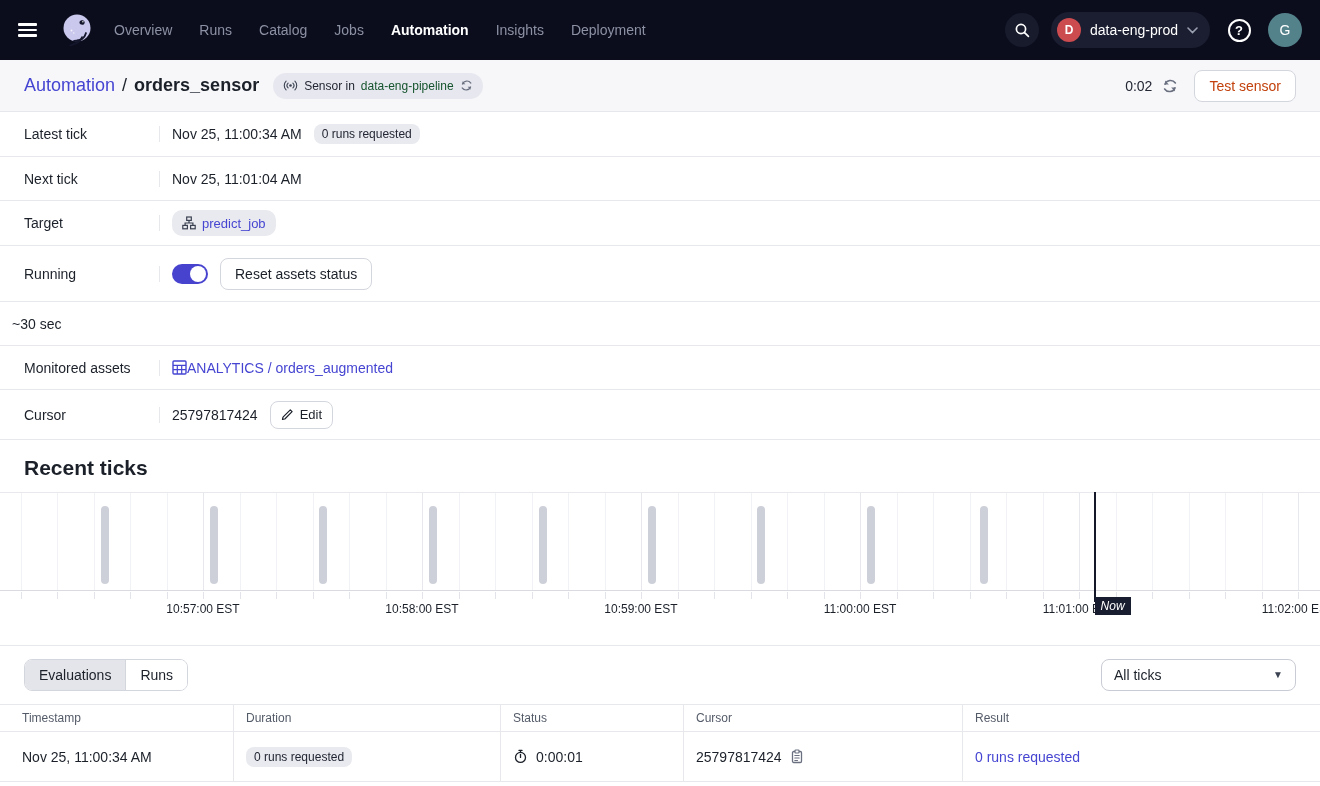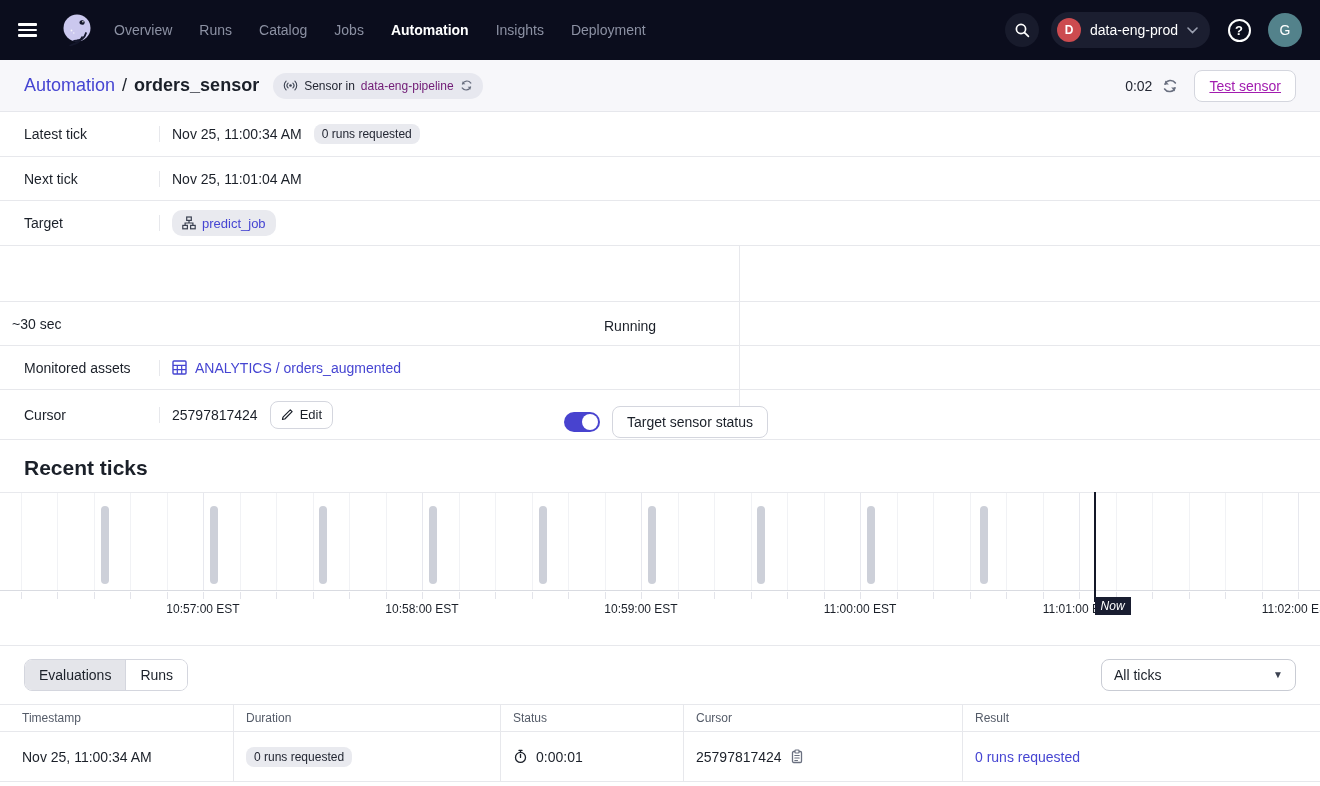--- a/index.html
+++ b/index.html
@@ -22,38 +22,38 @@
   .help-btn { width:34px; height:34px; display:flex; align-items:center; justify-content:center; cursor:pointer;}
   .help-ring { width:23px; height:23px; border:2px solid #fff; border-radius:50%; color:#fff; font-size:13px; font-weight:700; display:flex; align-items:center; justify-content:center;}
   .avatar { width:34px; height:34px; border-radius:50%; background:#53828B; color:#fff; font-size:14px; display:flex; align-items:center; justify-content:center; cursor:pointer;}
 
   
   .header-strip { height:52px; background:#F7F7FA; border-bottom:1px solid #E6E7EC; display:flex; align-items:center; padding:0 24px; }
   .crumb-link { color:#4645D2; font-size:18px; cursor:pointer; }
   .crumb-sep { font-size:18px; margin:0 7px; color:#1B2029; }
   .crumb-title { font-size:18px; font-weight:700; color:#1B2029; }
   .sensor-badge { margin-left:14px; background:#E7E8EF; border-radius:14px; height:26px; display:flex; align-items:center; gap:6px; padding:0 10px; font-size:12px; color:#232733; }
-  .sensor-badge a { color:#701a75; text-decoration:none; cursor:pointer; }
+  .sensor-badge a { color:#14532d; text-decoration:none; cursor:pointer; }
   .header-right { margin-left:auto; display:flex; align-items:center; gap:10px; }
   .countdown { font-size:14px; color:#232733; }
   .btn { background:#fff; border:1px solid #D4D6DE; border-radius:8px; font-family:inherit; font-size:14px; color:#1B2029; cursor:pointer; }
-  .test-btn { height:32px; padding:0 14px; color:#a21caf; margin-left:6px;text-decoration:underline; }
+  .test-btn { height:32px; padding:0 14px; color:#c2410c; margin-left:6px; }
 
   
   .detail-row { display:flex; border-bottom:1px solid #E7E8EC; align-items:center; }
   .detail-label { width:160px; flex:0 0 160px; border-right:1px solid #E7E8EC; display:flex; align-items:center; padding-left:24px; font-size:14px; color:#1B2029; }
   .detail-value { display:flex; align-items:center; padding-left:12px; gap:12px; flex:1; }
-  .h45{height:45px;} .h44{height:44px;} .h56{height:56px;flex-direction:column;} .h50{height:50px;}
+  .h45{height:45px;} .h44{height:44px;} .h56{height:56px;} .h50{height:50px;}
   .pill { background:#E9EAEF; border-radius:8px; padding:3px 8px; font-size:12px; color:#232733; white-space:nowrap; }
   .job-pill { background:#E9EAEF; border-radius:10px; height:26px; display:flex; align-items:center; gap:6px; padding:0 10px; cursor:pointer; }
   .job-pill span { color:#4645D2; font-size:13px; }
   .toggle { width:36px; height:20px; border-radius:10px; background:#4843CF; position:relative; cursor:pointer; flex:0 0 36px;}
   .toggle .knob { position:absolute; right:2px; top:2px; width:16px; height:16px; border-radius:50%; background:#fff; }
   .reset-btn { height:32px; padding:0 14px; }
-  .asset-link { display:flex; align-items:center; gap:8px; color:#4645D2; font-size:14px; text-decoration:none; cursor:pointer; }
+  .asset-link { display:flex; align-items:center; gap:0; color:#4645D2; font-size:14px; text-decoration:none; cursor:pointer; }
   .edit-btn { height:28px; padding:0 10px; display:flex; align-items:center; gap:6px; font-size:13px; }
 
   
   .section-heading { height:52px; display:flex; align-items:center; padding:4px 0 0 24px; font-size:21px; font-weight:700; color:#1B2029; }
   .tick-chart { position:relative; width:1320px; height:140px; overflow:hidden; }
   .tick-plot { position:absolute; left:0; top:0; width:1320px; height:99px; border-top:1px solid #E8E9ED; border-bottom:1px solid #D9DBE1; }
   .gridline { position:absolute; top:0; bottom:0; width:1px; background:#F1F2F5; }
   .gridline.minute { background:#E7E8EE; }
   .tick-bar { position:absolute; top:13px; height:78px; width:8px; border-radius:4px; background:#CDD0D9; }
   .axis-tick { position:absolute; top:100px; height:7px; width:1px; background:#E3E4EA; }
@@ -187,21 +187,21 @@
         <span>predict_job</span>
       </div>
     </div>
   </div>
   <div class="detail-row h56">
     <div class="detail-label">Running</div>
     <div class="detail-value">
       <div class="toggle">
           <div class="knob"></div>
         </div>
-      <button class="btn reset-btn">Target sensor status</button>
+      <button class="btn reset-btn">Reset assets status</button>
     </div>
   </div>
   <div class="detail-row h44">
     <div class="detail-value">
       <span>~30 sec</span>
     </div>
   </div>
   <div class="detail-row h44">
     <div class="detail-label">Monitored assets</div>
     <div class="detail-value">

